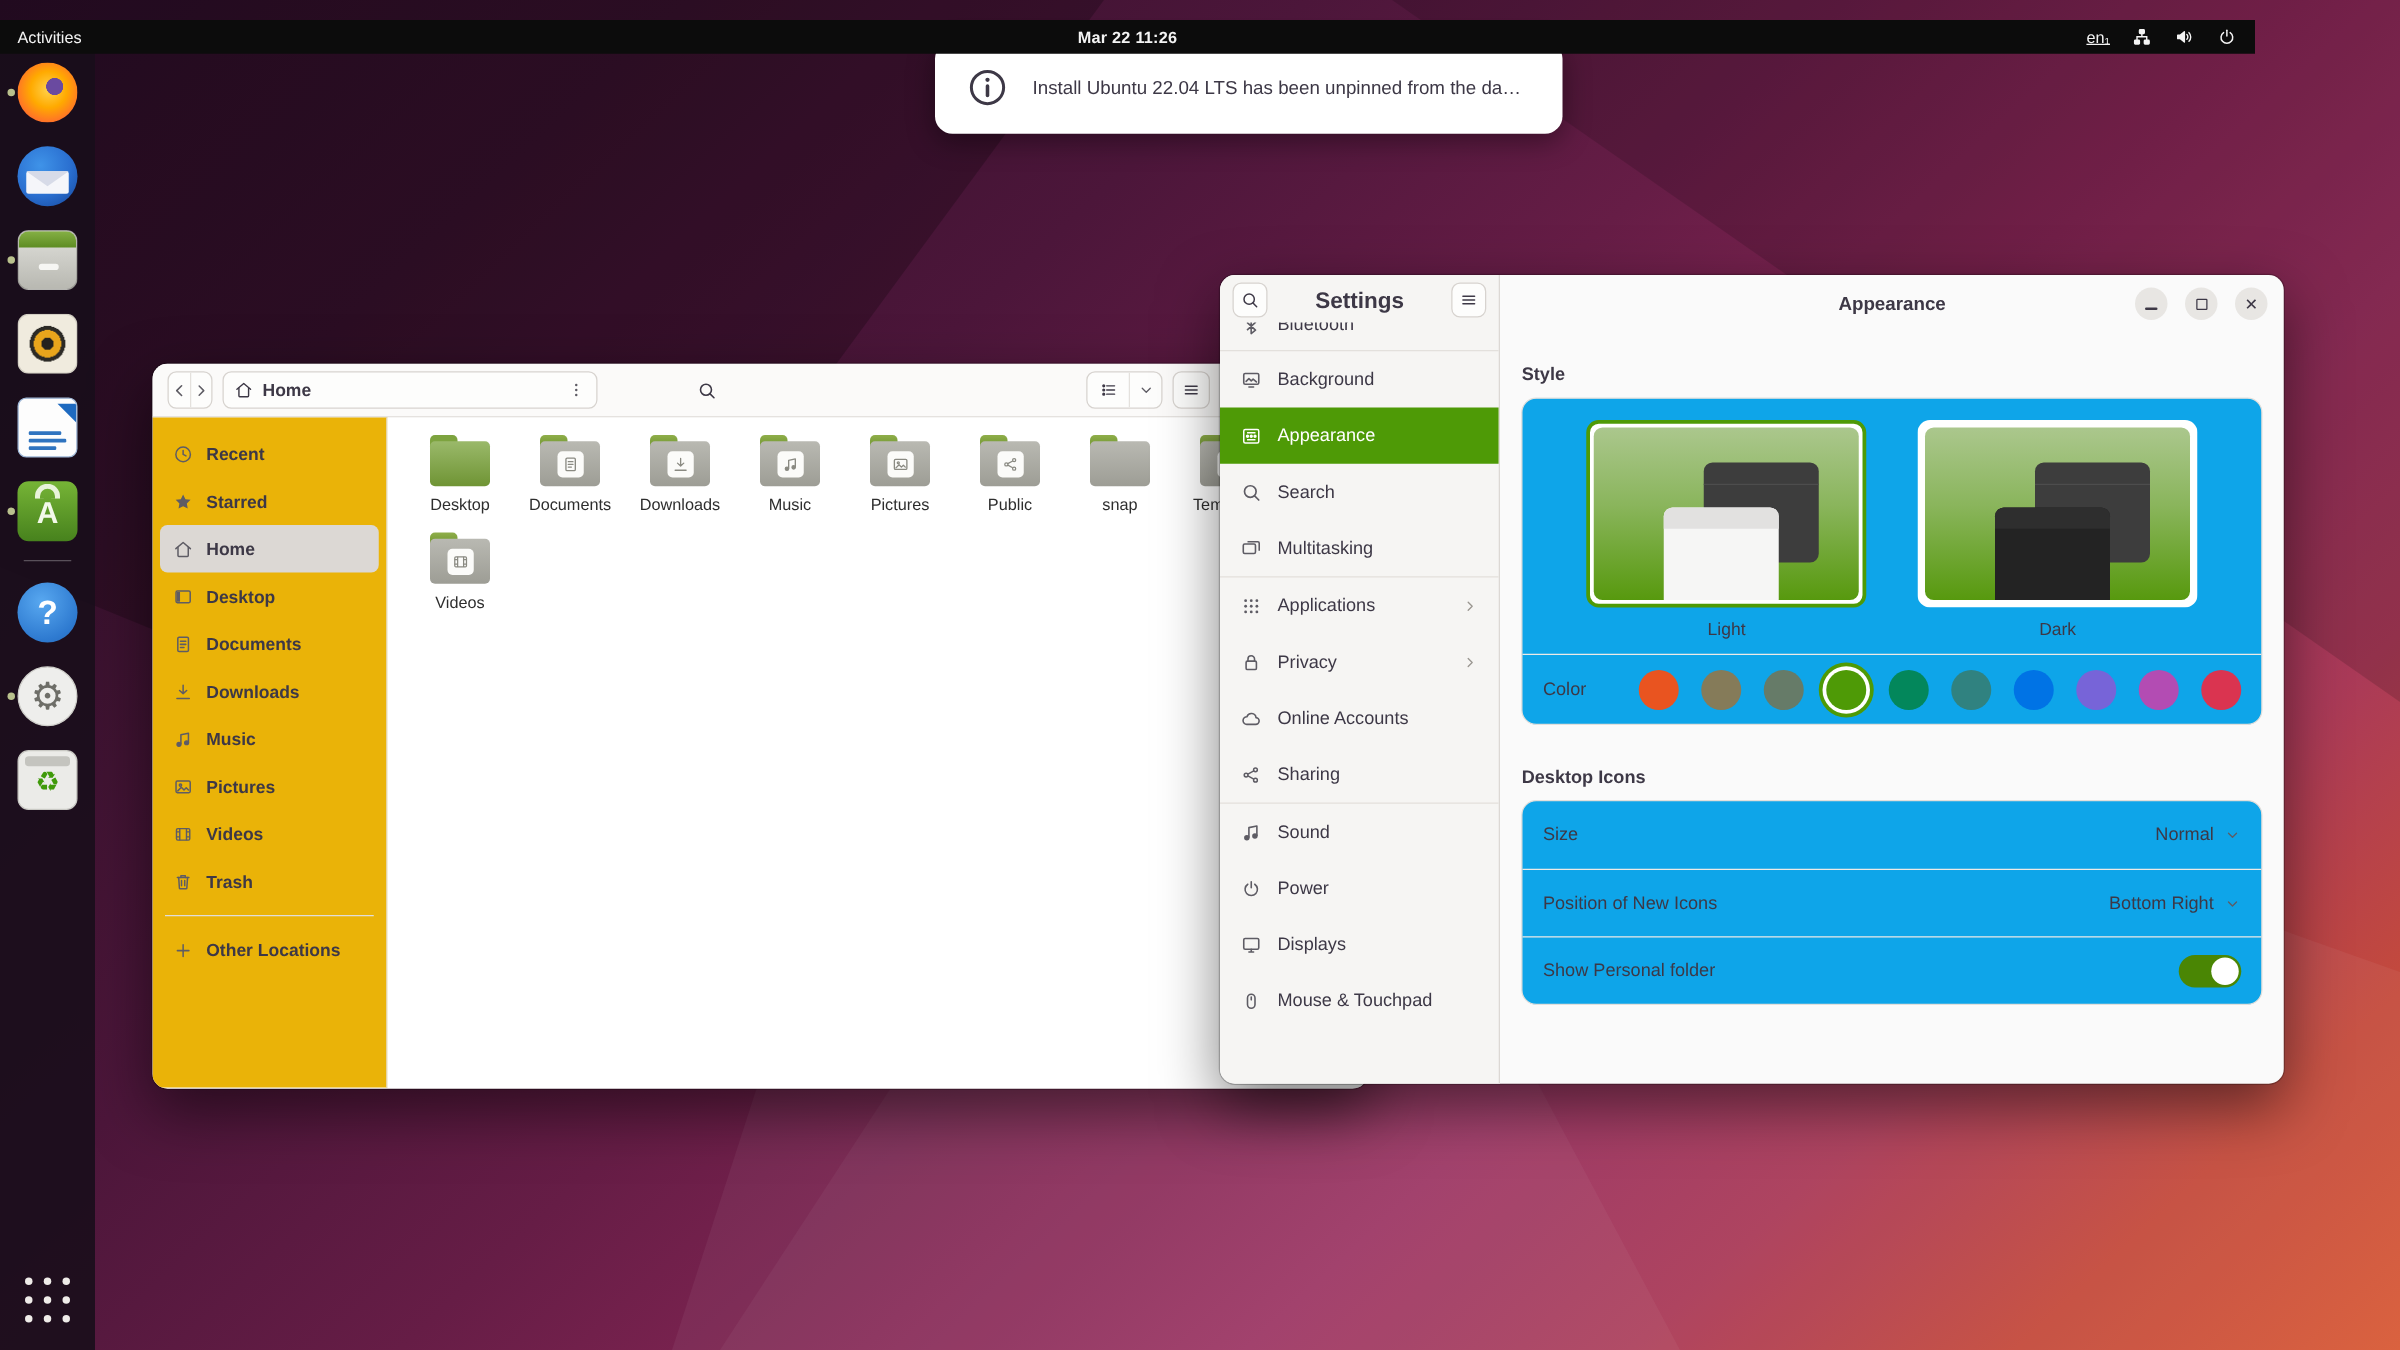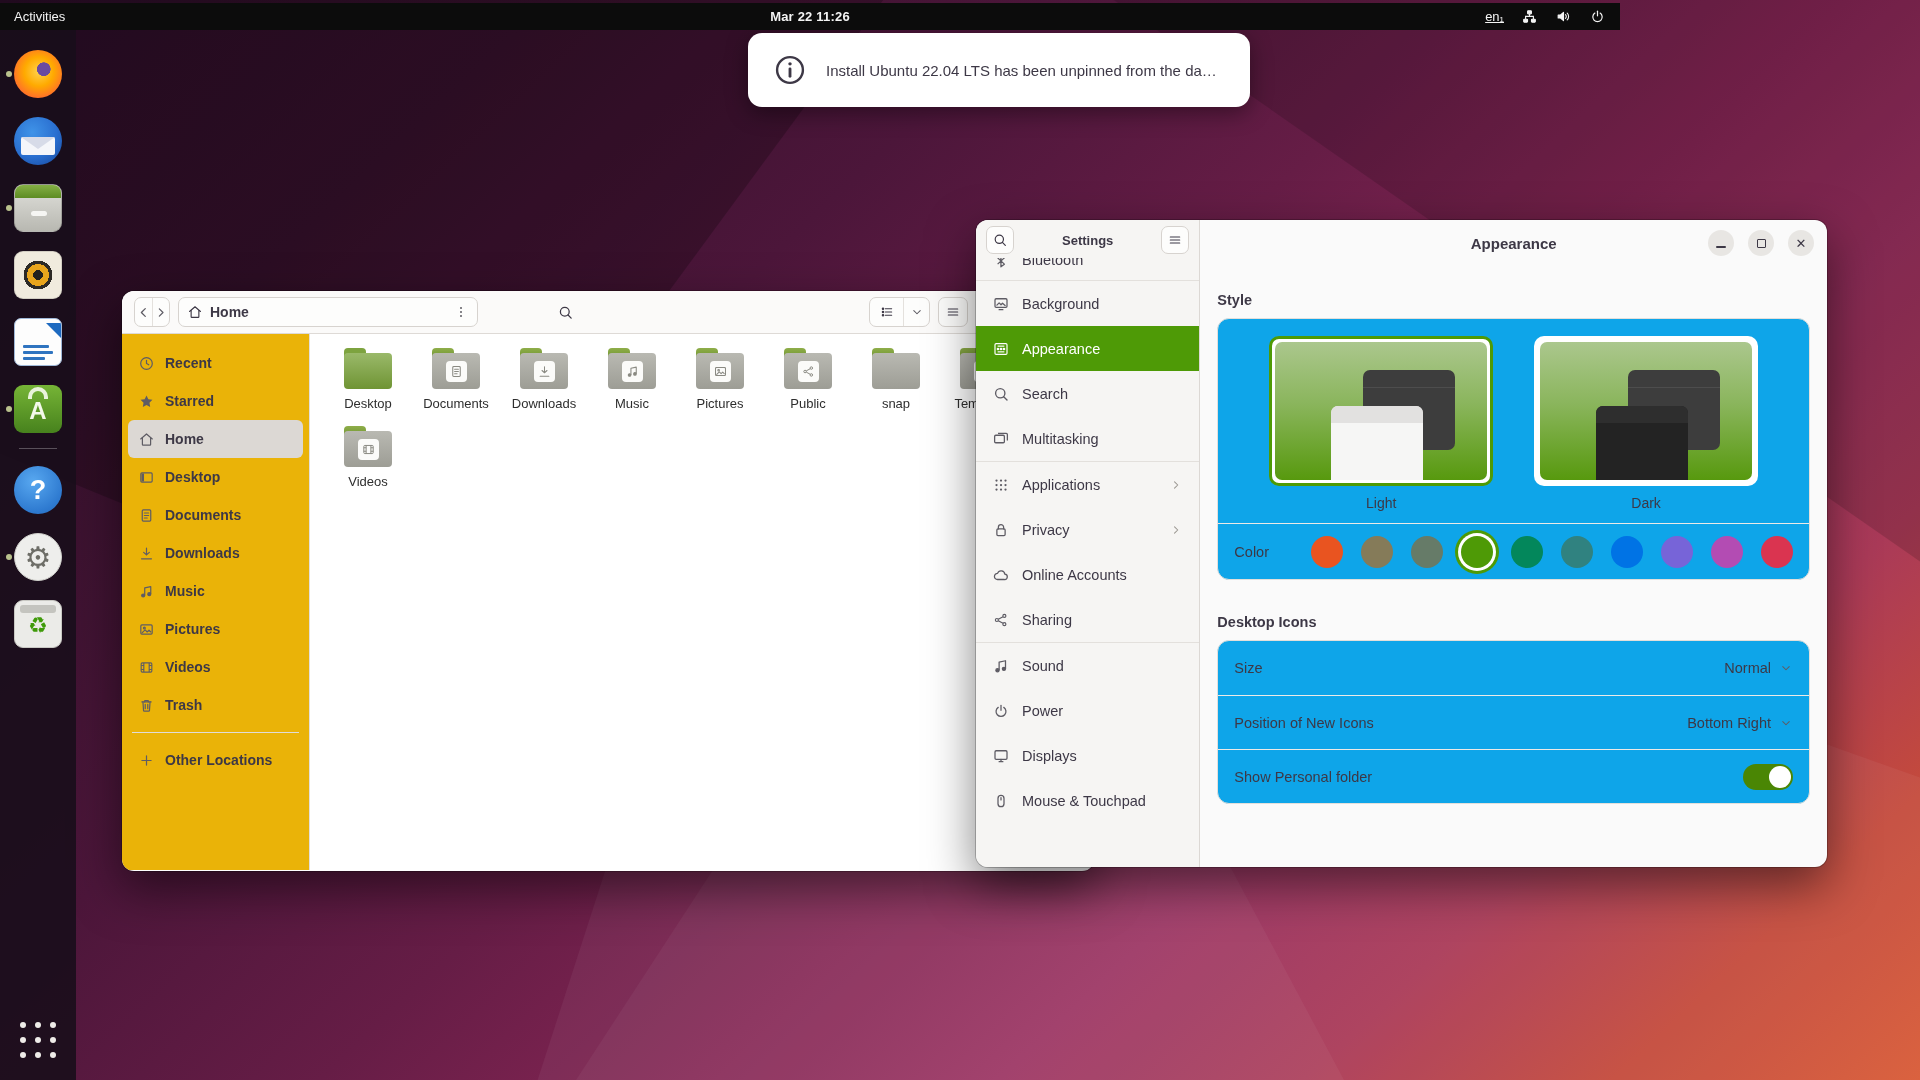--- a/index.html
+++ b/index.html
@@ -9,21 +9,21 @@
   
   .wallpaper { position:absolute; inset:0;
     background:linear-gradient(137deg,#2b0e28 0%,#38112d 18%,#4c163a 34%,#661d46 48%,#832553 60%,#99305f 70%,#aa3a58 80%,#c44a3c 90%,#d85a35 100%); }
   .facet { position:absolute; inset:0; }
   .f1 { background:rgba(0,0,0,.22); clip-path:polygon(0 0,46% 0,22% 58%,0 42%); }
   .f2 { background:rgba(255,255,255,.05); clip-path:polygon(40% 34%,100% 72%,100% 100%,28% 100%); }
   .f3 { background:rgba(0,0,0,.14); clip-path:polygon(58% 0,100% 0,100% 52%); }
   .f4 { background:rgba(255,255,255,.045); clip-path:polygon(30% 100%,52% 40%,70% 100%); }
 
   
-  .topbar { position:absolute; left:0; top:3px; width:1620px; height:27px; background:#0c0c0c; color:#f4f4f4;
+  .topbar { position:absolute; left:0; top:16px; width:1804px; height:27px; background:#0c0c0c; color:#f4f4f4;
     display:flex; align-items:center; font-size:13px; z-index:50; }
   .tb-left { margin-left:14px; }
   .tb-center { position:absolute; left:50%; transform:translateX(-50%); font-weight:700; letter-spacing:.2px; }
   .tb-right { margin-left:auto; display:flex; align-items:center; gap:17px; margin-right:14px;text-decoration:underline; }
   .tb-ico { width:17px; height:17px; color:#f4f4f4; }
 
   
   .dock { position:absolute; left:0; top:27px; width:76px; height:1053px; background:rgba(24,14,26,.88);
     display:flex; flex-direction:column; align-items:center; padding-top:23px; z-index:40; }
   .dock-item { position:relative; width:76px; height:48px; margin-bottom:19px; display:flex; justify-content:center; }
@@ -98,21 +98,21 @@
   .fold .badge svg { width:15px; height:15px; }
   .fold.desk .bodyp { background:linear-gradient(#9ab96a,#6f9434); }
   .fold.desk .tab { background:#7da33f; }
   .tile .lbl { margin-top:6px; font-size:13px; color:#2e2e2e; }
 
   
   .settings { left:976px; top:220px; width:851px; height:647px; background:#fafafa; z-index:30; display:flex; }
   .s-side { width:237px; background:#f6f5f3; border-right:1px solid #dcd8d4; display:flex; flex-direction:column; }
   .s-side-head { height:34px; display:flex; align-items:center; justify-content:space-between; padding:6px 10px 0; }
   .sq-btn { width:28px; height:28px; border:1px solid #d7d3cf; border-radius:7px; background:#fdfdfc; display:flex; align-items:center; justify-content:center; color:#3d3846; }
-  .s-title { font-size:13px; font-weight:700; color:#3d3846; }
+  .s-title { font-size:18px; font-weight:700; color:#3d3846; }
   .s-list { flex:1; overflow:hidden; margin-top:4px; font-size:14.5px; color:#3d3846; }
   .prow { display:flex; align-items:center; gap:12px; height:45px; padding:0 16px; }
   .prow .si { width:18px; height:18px; color:#5e5c64; flex:0 0 auto; }
   .prow .chev { margin-left:auto; width:14px; height:14px; color:#9a9690; }
   .prow.sel { background:#4e9a06; color:#fff; }
   .prow.sel .si { color:#fff; }
   .prow.partial { height:28px; margin-top:-6px; overflow:hidden; align-items:flex-start; }
   .s-sep { height:1px; background:#e3e0dc; }
 
   .s-main { flex:1; display:flex; flex-direction:column; }

